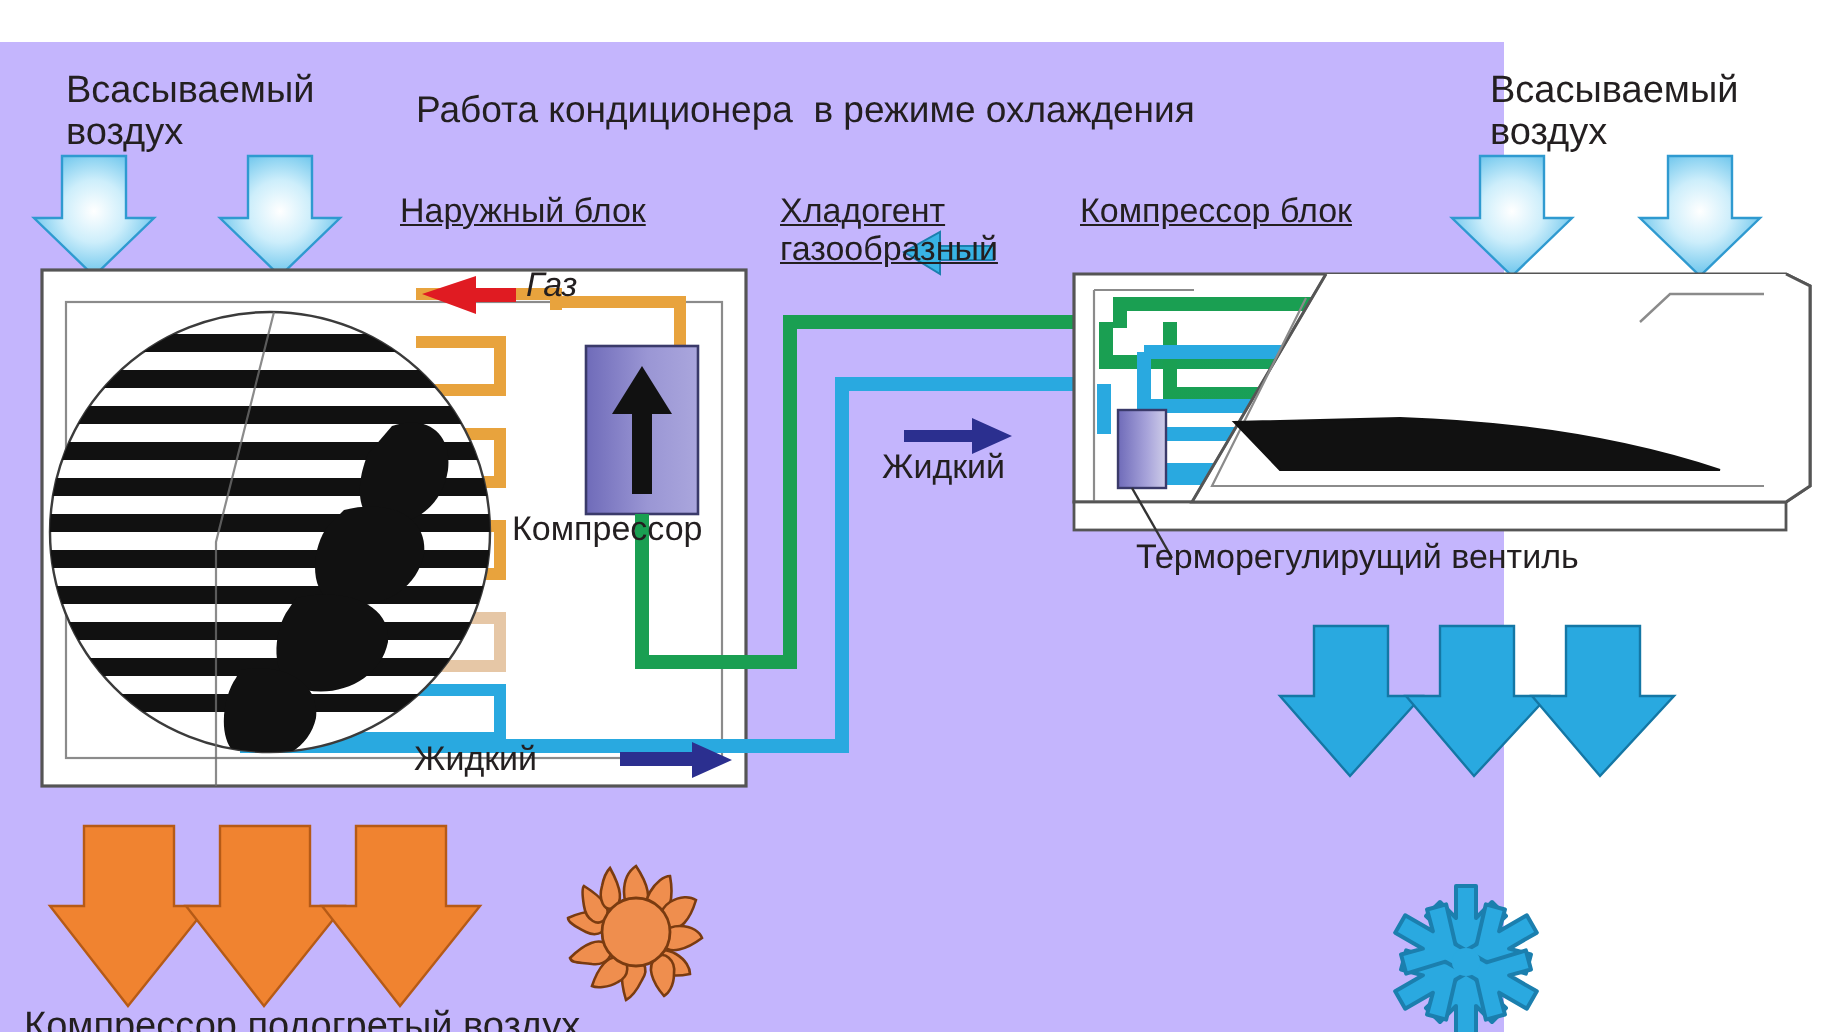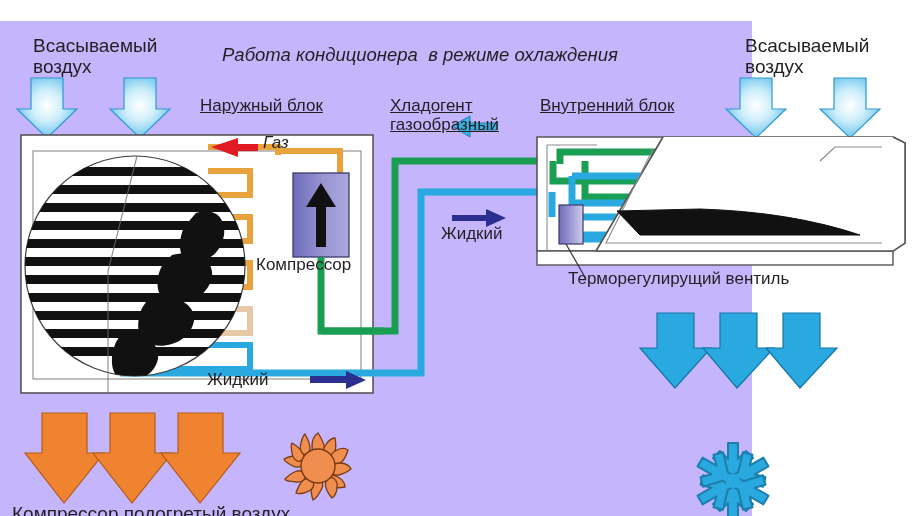--- a/index.html
+++ b/index.html
@@ -231,28 +231,28 @@
             <path d="M-5,-38 L5,-38 L5,-22 L13,-30 L20,-23 L5,-9 L5,9 L20,23 L13,30 L5,22 L5,38 L-5,38 L-5,22 L-13,30 L-20,23 L-5,9 L-5,-9 L-20,-23 L-13,-30 L-5,-22 Z"></path>
           </g>
         </g>
       </g>
       <circle cx="0" cy="0" r="7" fill="#2aa9e0" stroke="none"></circle>
     </g>
   </svg>
 
   <div class="lbl t-big" style="left:33px;top:14px;">Всасываемый
 воздух</div>
-  <div class="lbl t-title" style="left:222px;top:24px;font-style:italic;">Работа кондиционера  в режиме охлаждения</div>
+  <div class="lbl t-title" style="left:208px;top:24px;">Работа кондиционера  в режиме охлаждения</div>
   <div class="lbl t-big" style="left:745px;top:14px;">Всасываемый
 воздух</div>
 
   <div class="lbl t-hdr" style="left:200px;top:75px;">Наружный блок</div>
   <div class="lbl t-hdr" style="left:390px;top:75px;">Хладогент
 газообразный</div>
-  <div class="lbl t-hdr" style="left:540px;top:75px;">Внутренний блок</div>
+  <div class="lbl t-hdr" style="left:540px;top:75px;">Компрессор блок</div>
 
   <div class="lbl t-mid" style="left:263px;top:112px;font-style:italic;">Газ</div>
   <div class="lbl t-mid" style="left:256px;top:234px;text-align:right;">Компрессор</div>
   <div class="lbl t-mid" style="left:441px;top:203px;">Жидкий</div>
   <div class="lbl t-mid" style="left:207px;top:349px;">Жидкий</div>
 
   <div class="lbl t-mid" style="left:568px;top:248px;">Терморегулирущий вентиль</div>
   <div class="lbl t-big" style="left:12px;top:482px;">Компрессор подогретый воздух</div>
 
 </div>

